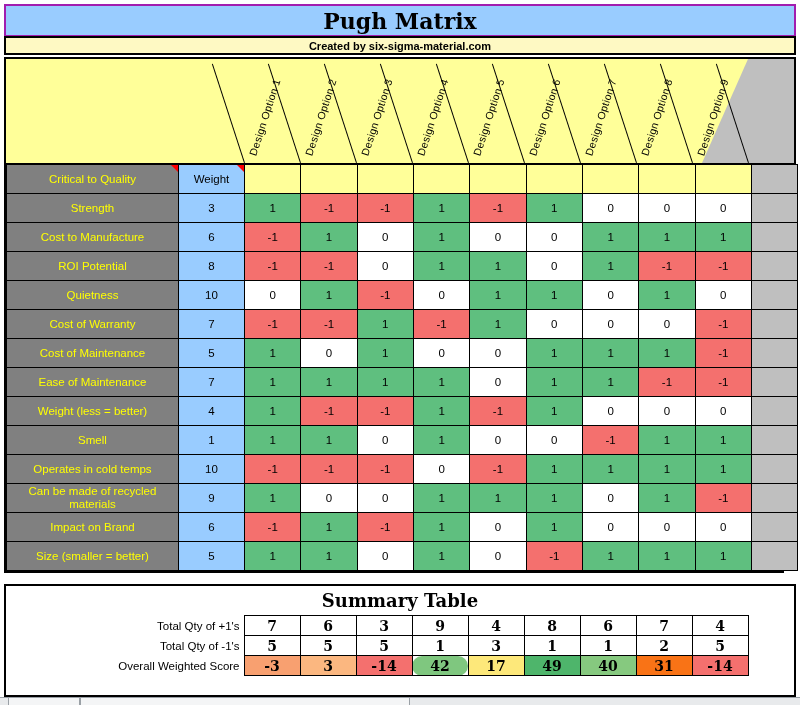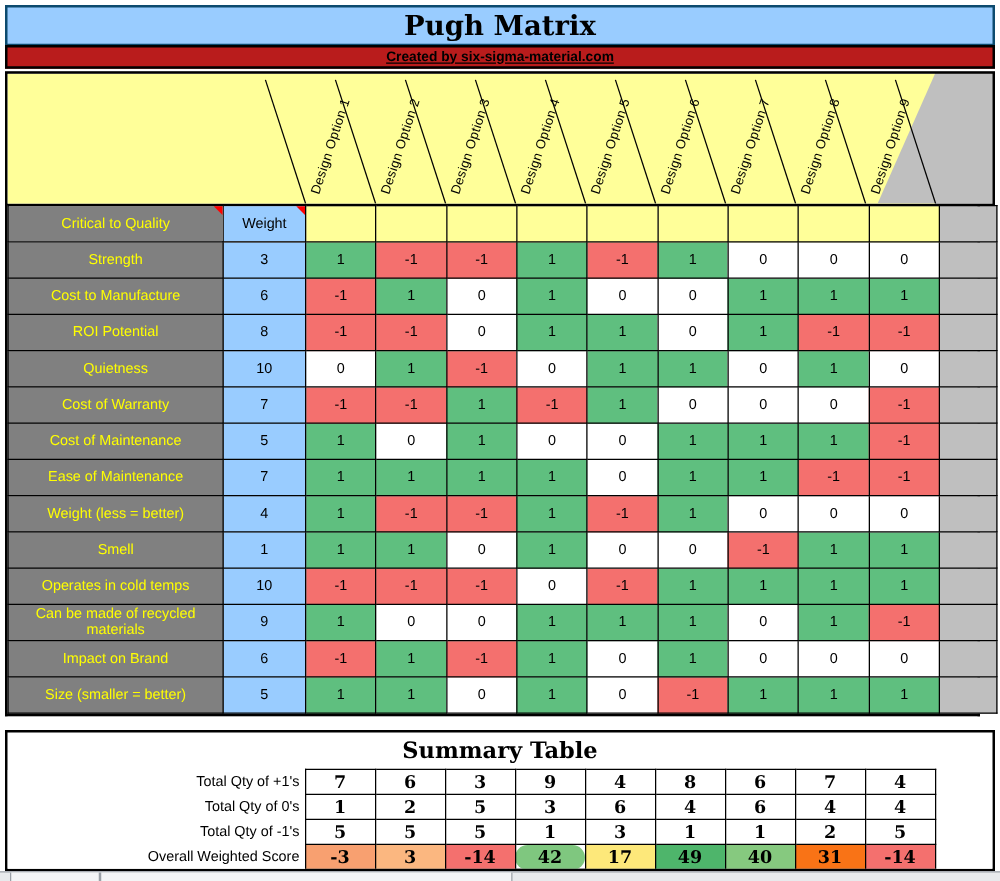--- a/index.html
+++ b/index.html
@@ -12,35 +12,35 @@
   #app {
     position: relative;
     width: 800px; height: 705px;
     background: #ffffff;
   }
 
   
   .titlebox {
     position: absolute; left: 4px; top: 4px; width: 792px; height: 33px;
     background: #99ccff;
-    border: 2px solid #0c4a6e;
+    border: 2px solid #a21caf;
     display: flex; align-items: center; justify-content: center;
   }
   .titlebox .ttl {
     font-family: "DejaVu Serif", serif;
     font-weight: bold;
     font-size: 22px;
     color: #000;
     letter-spacing: 0px;
   }
   .subtitlebox {
     position: absolute; left: 4px; top: 36px; width: 792px; height: 19px;
-    background: #b91c1c;
+    background: #fef9c3;
     border: 2px solid #000;
-    display: flex; align-items: center; justify-content: center; text-decoration: underline;
+    display: flex; align-items: center; justify-content: center;
   }
   .subtitlebox .sub {
     font-family: "Liberation Sans", sans-serif;
     font-weight: bold;
     font-size: 11px;
     color: #000;
   }
 
   
   .headband {
@@ -471,33 +471,20 @@
             <td class="sval">3</td>
             <td class="sval">9</td>
             <td class="sval">4</td>
             <td class="sval">8</td>
             <td class="sval">6</td>
             <td class="sval">7</td>
             <td class="sval">4</td>
             <td class="spad"></td>
           </tr>
           <tr>
-            <td class="slabel">Total Qty of 0's</td>
-            <td class="sval">1</td>
-            <td class="sval">2</td>
-            <td class="sval">5</td>
-            <td class="sval">3</td>
-            <td class="sval">6</td>
-            <td class="sval">4</td>
-            <td class="sval">6</td>
-            <td class="sval">4</td>
-            <td class="sval">4</td>
-            <td class="spad"></td>
-          </tr>
-          <tr>
             <td class="slabel">Total Qty of -1's</td>
             <td class="sval">5</td>
             <td class="sval">5</td>
             <td class="sval">5</td>
             <td class="sval">1</td>
             <td class="sval">3</td>
             <td class="sval">1</td>
             <td class="sval">1</td>
             <td class="sval">2</td>
             <td class="sval">5</td>

